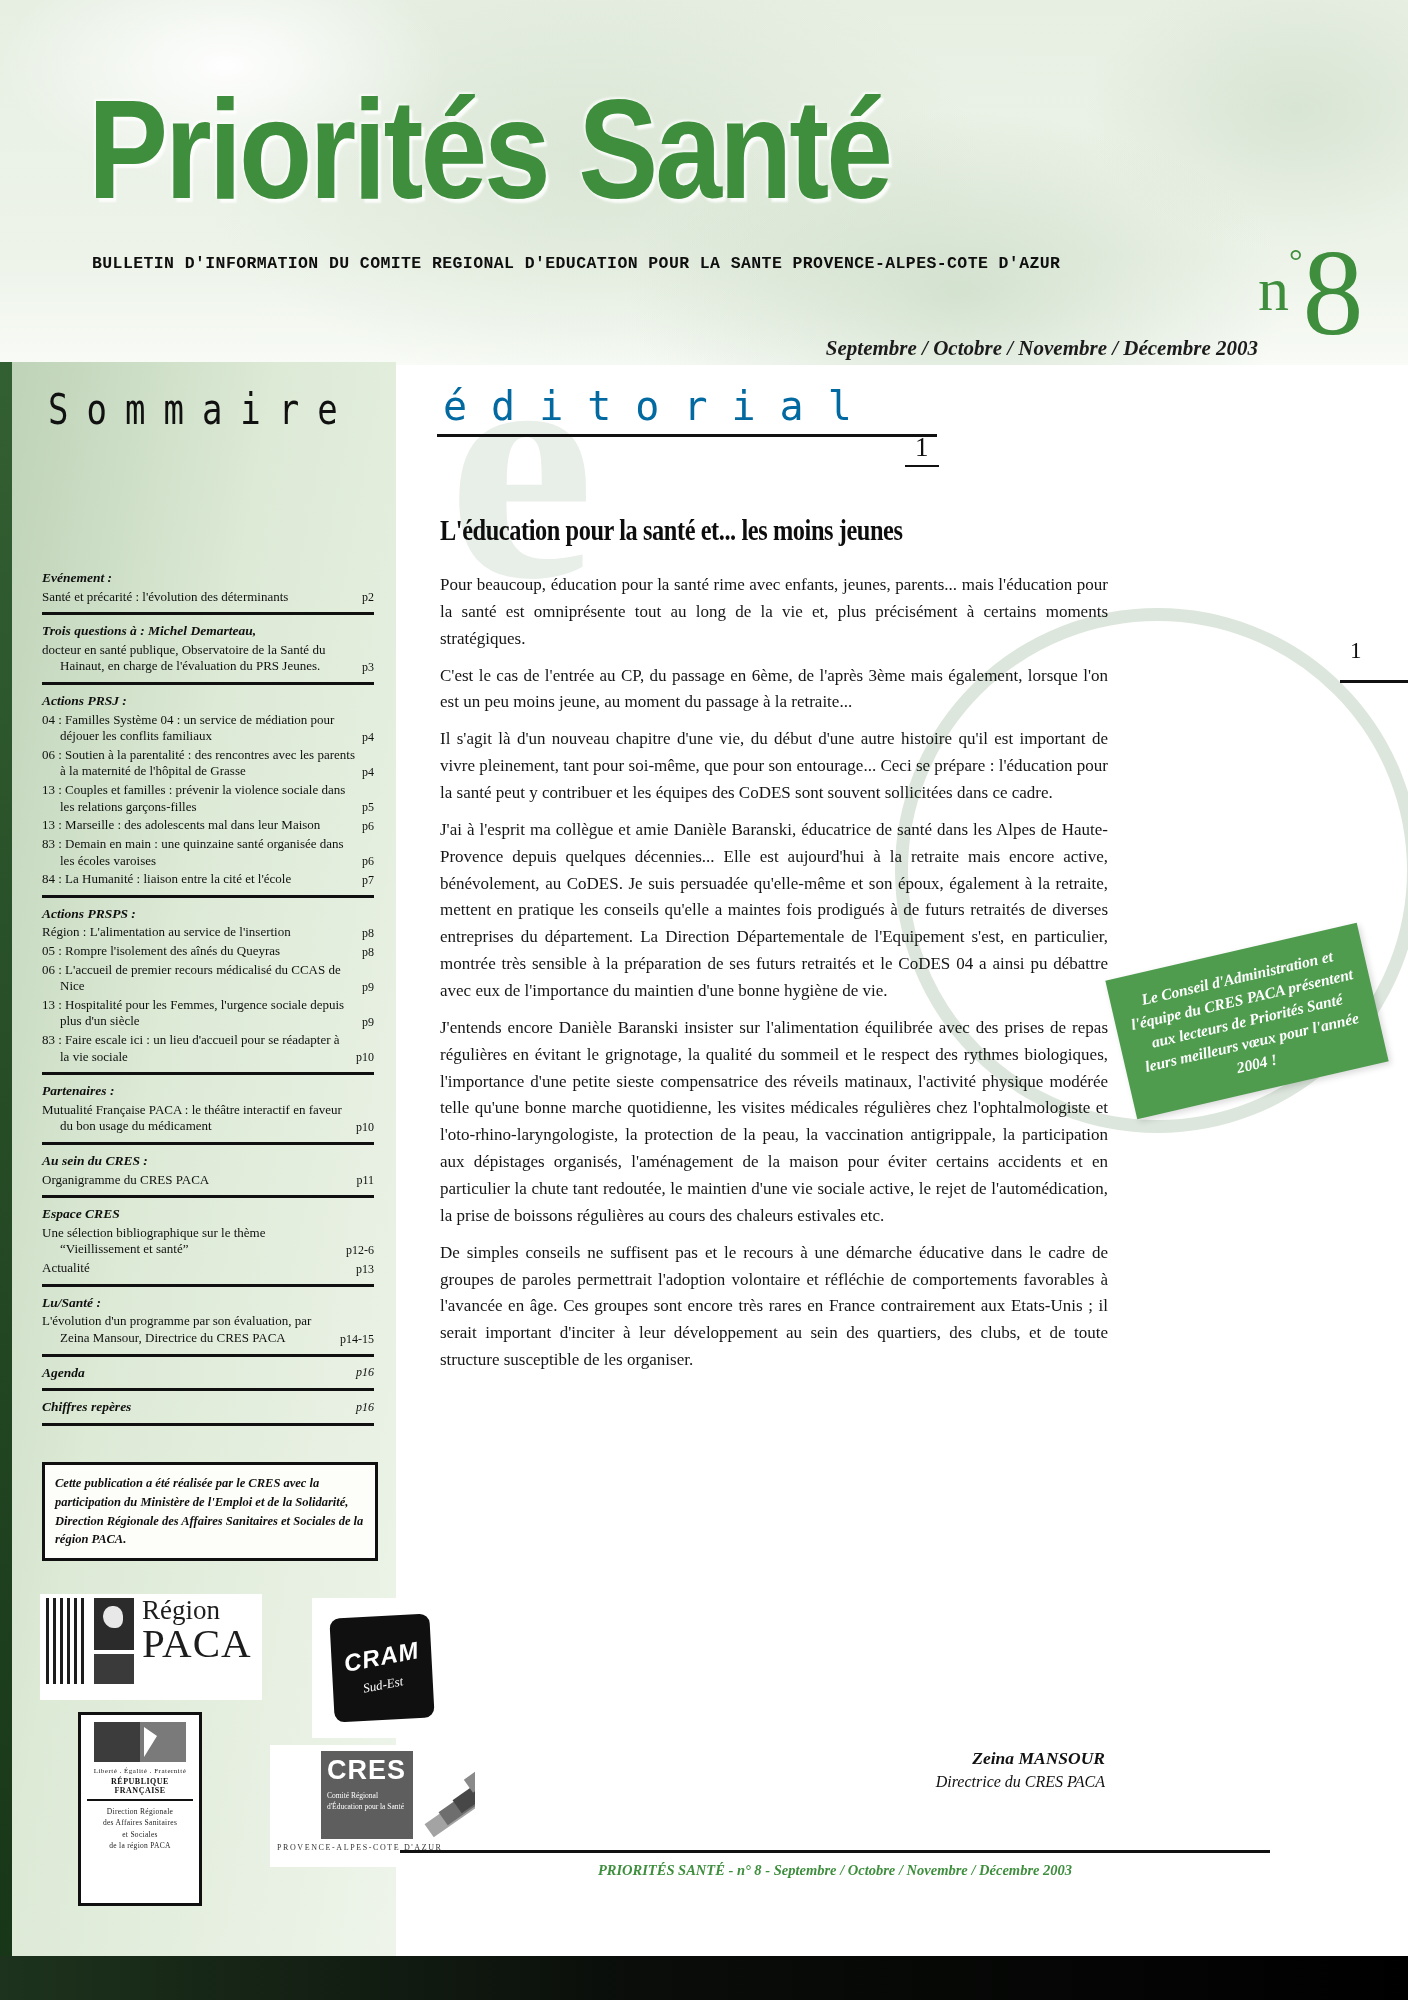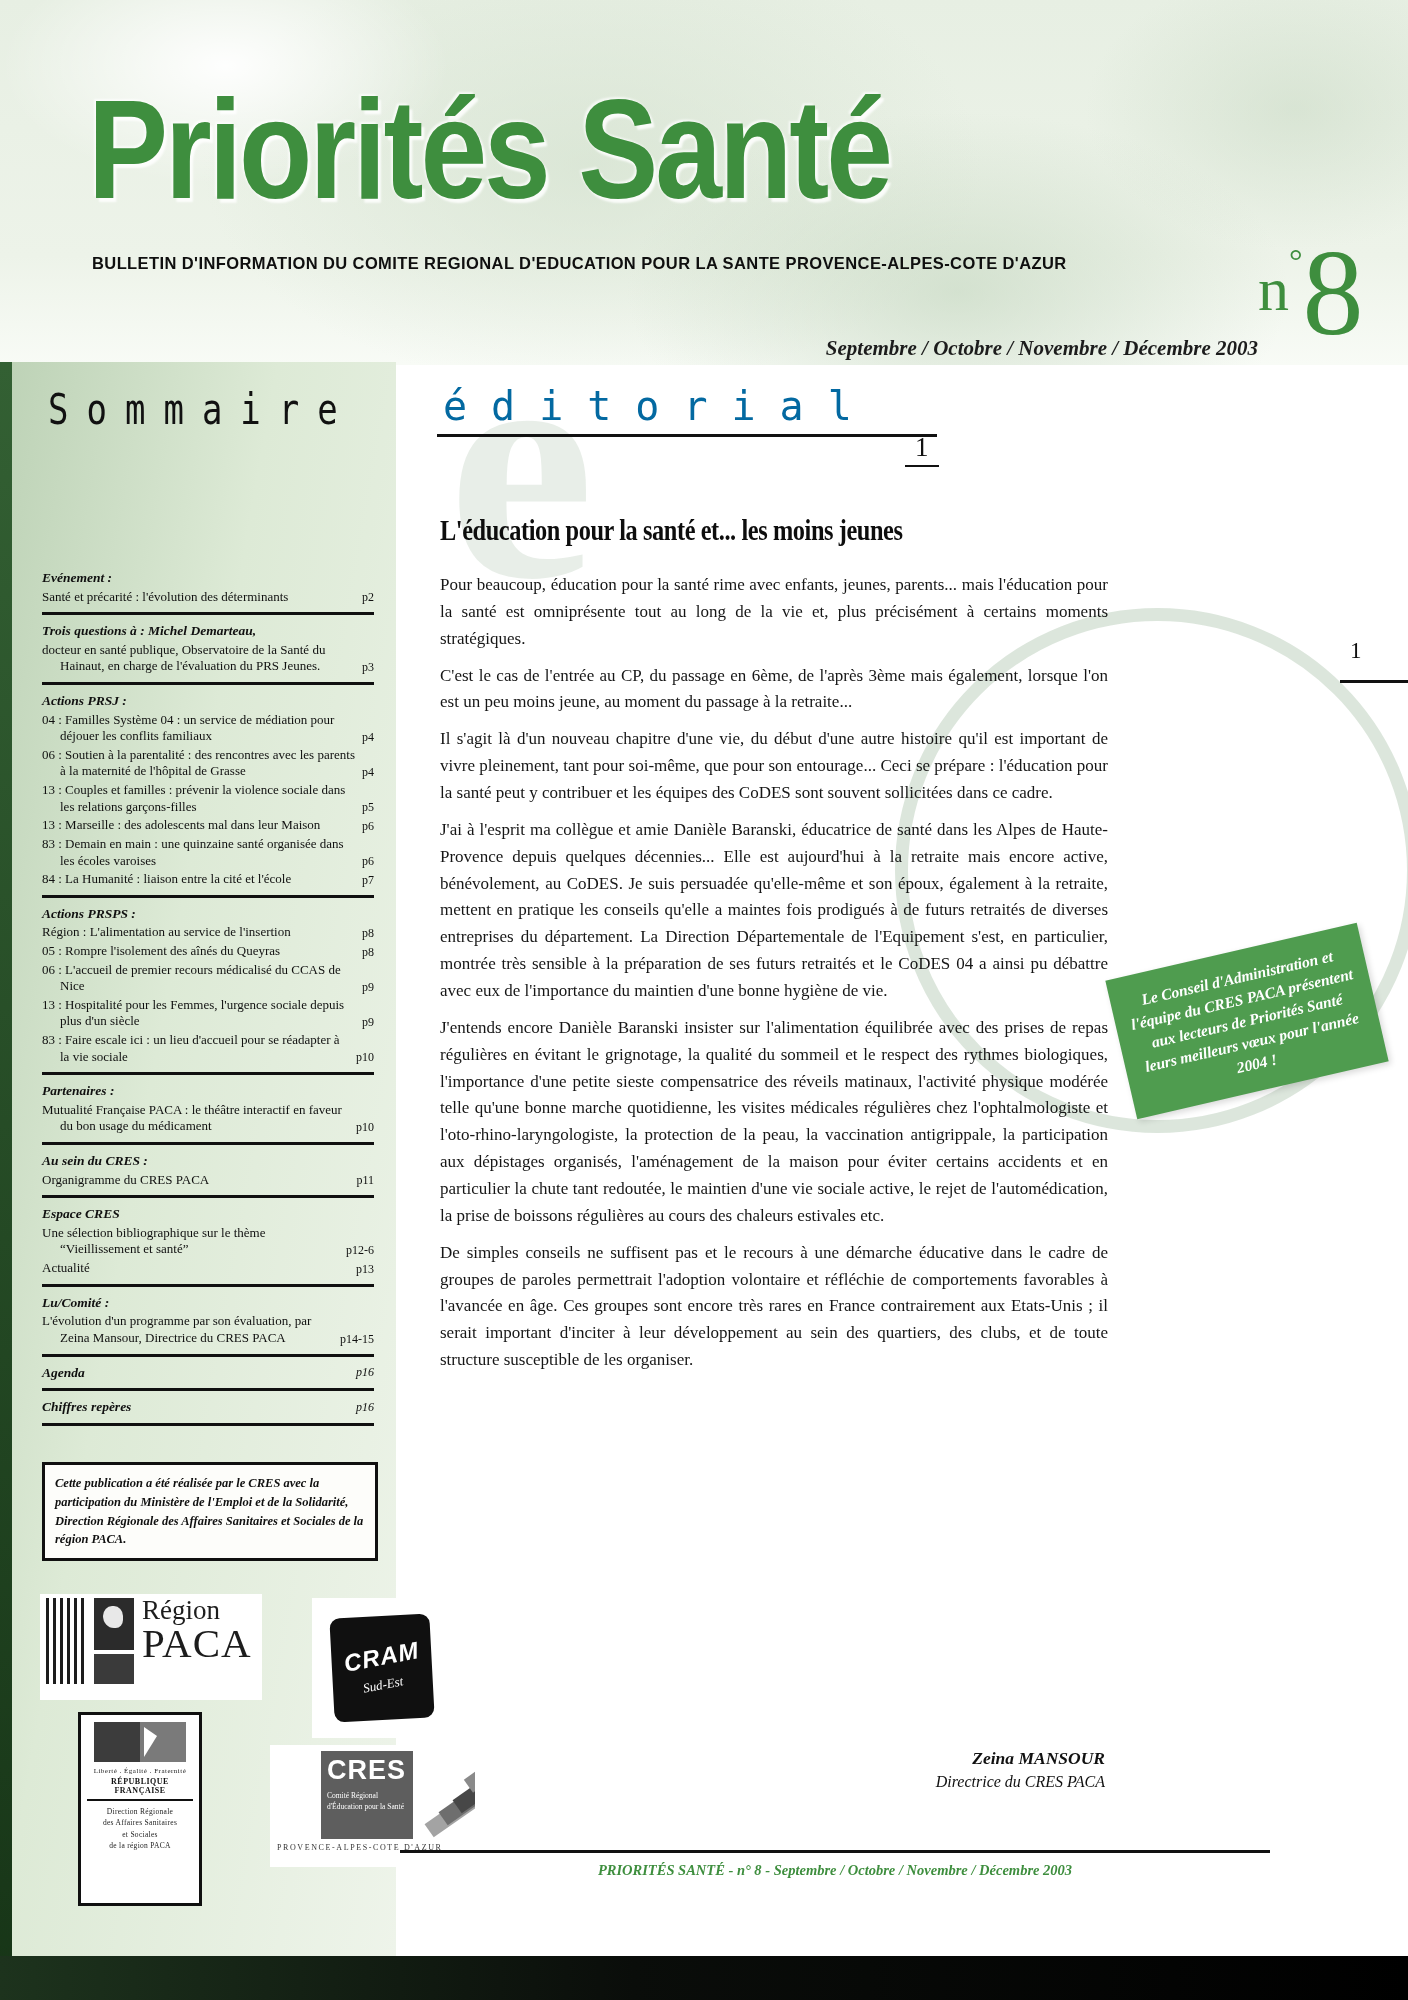--- a/index.html
+++ b/index.html
@@ -20,21 +20,21 @@
   .masthead-title{
     position:absolute;left:88px;top:78px;
     font-family:"Liberation Sans",sans-serif;font-weight:bold;
     font-size:120px;line-height:1;letter-spacing:-3px;color:#3e8e3e;
     transform:scale(1,1.18);transform-origin:left top;
     text-shadow:3px 3px 2px rgba(255,255,255,0.85), -2px -2px 2px rgba(255,255,255,0.7);
     white-space:nowrap;
   }
   .masthead-subtitle{
     position:absolute;left:92px;top:254px;
-    font-family:Liberation Sans, sans-serif;font-weight:bold;
+    font-family:Liberation Mono, monospace;font-weight:bold;
     font-size:16.5px;letter-spacing:0.4px;color:#0f0f0f;white-space:nowrap;
   }
   .issue{position:absolute;left:1258px;top:238px;color:#3e8e3e;font-family:"Liberation Serif",serif;white-space:nowrap;}
   .issue .n{font-size:62px;line-height:1;vertical-align:24px;}
   .issue .deg{font-size:34px;line-height:1;vertical-align:62px;}
   .issue .eight{font-size:122px;line-height:0.9;}
   .dateline{
     position:absolute;right:150px;top:336px;
     font-style:italic;font-weight:bold;font-size:21px;color:#1c1c1c;
   }
@@ -268,21 +268,21 @@
           <span class="toc-item-text">Une sélection bibliographique sur le thème “Vieillissement et santé”</span>
           <span class="toc-page">p12-6</span>
         </div>
         <div class="toc-item">
           <span class="toc-item-text">Actualité</span>
           <span class="toc-page">p13</span>
         </div>
       </div>
       <div class="toc-section">
         <div class="toc-header">
-          <span>Lu/Comité :</span>
+          <span>Lu/Santé :</span>
         </div>
         <div class="toc-item">
           <span class="toc-item-text">L'évolution d'un programme par son évaluation, par Zeina Mansour, Directrice du CRES PACA</span>
           <span class="toc-page">p14-15</span>
         </div>
       </div>
       <div class="toc-section">
         <div class="toc-header">
           <span>Agenda</span>
           <span class="toc-page">p16</span>

